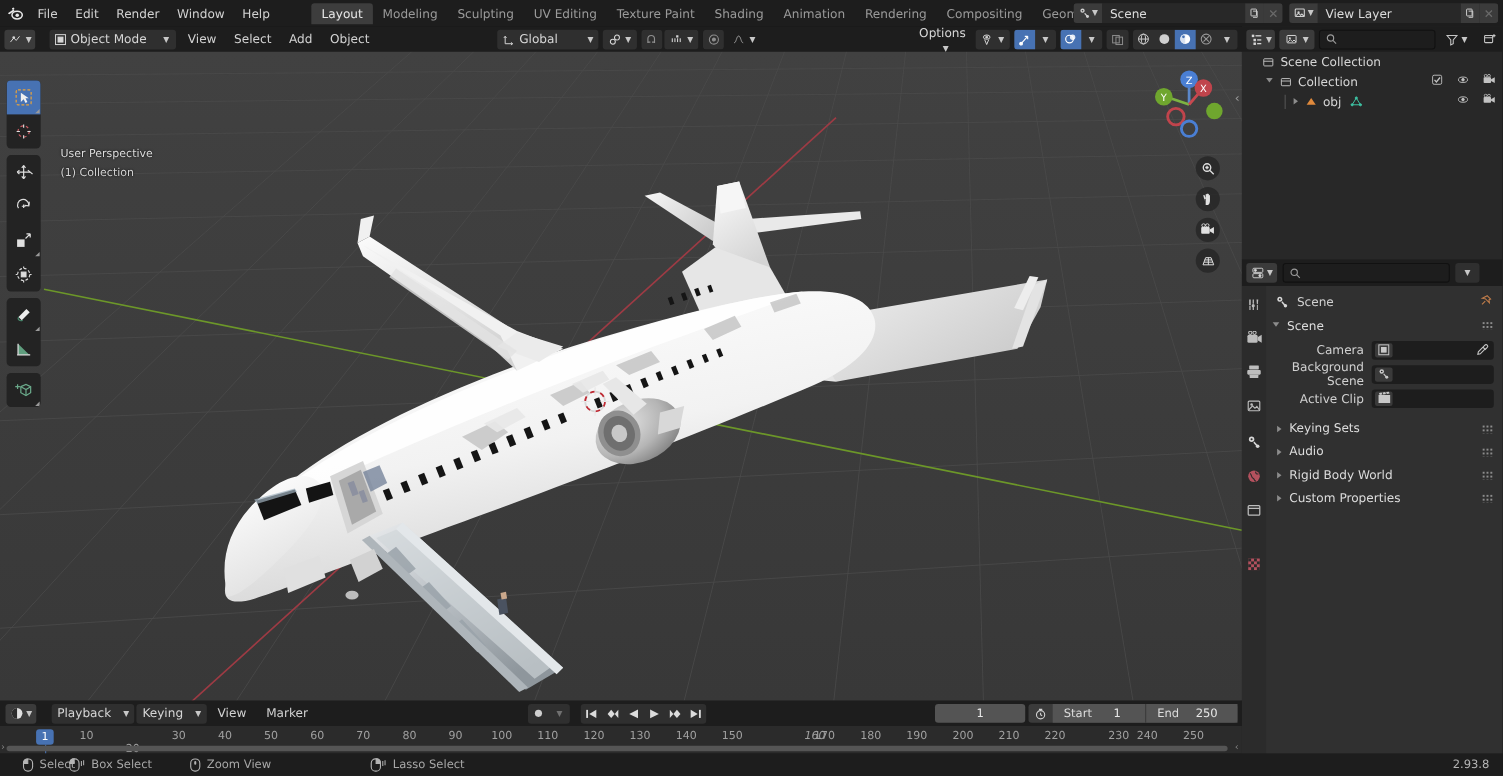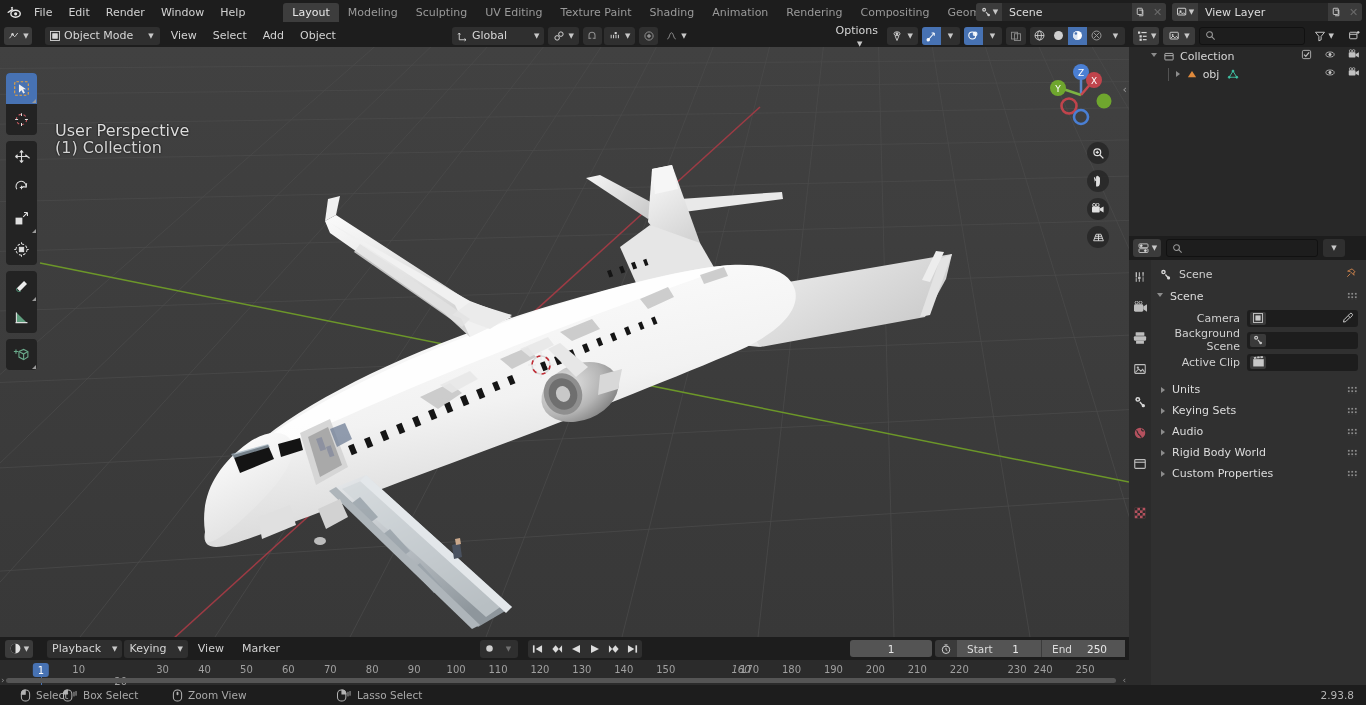--- a/index.html
+++ b/index.html
@@ -54,21 +54,21 @@
   .vsep { width:7px; }
   .editor-type { width:28px; height:18px; background:#3b3b3b; border-radius:3px; display:flex; align-items:center; justify-content:center; gap:2px; }
 
   
   .viewport {
     position:absolute; left:0; top:47px; width:1129px; height:590px;
     background:#3c3c3c; overflow:hidden;
   }
   .vp-canvas { position:absolute; inset:0; }
 
-  .vp-overlay-text { position:absolute; left:55px; top:75px; font-size:16px; color:#dcdcdc;
+  .vp-overlay-text { position:absolute; left:55px; top:85px; font-size:10px; color:#dcdcdc;
      text-shadow:0 0 2px #000; line-height:17px; pointer-events:none;}
   .vp-overlay-text div:nth-child(2){ color:#d4d4d4; }
 
   
   .vp-tools { position:absolute; left:6px; top:26px; width:31px; display:flex; flex-direction:column; }
   .tool-grp { background:#232323; border-radius:4px; overflow:hidden; margin-bottom:6px; }
   .tool-btn { width:31px; height:31px; display:flex; align-items:center; justify-content:center; position:relative;}
   .tool-btn.active { background:#4772b3; }
   .tool-corner { position:absolute; right:1px; bottom:1px; width:0;height:0;
       border-left:4px solid transparent; border-bottom:4px solid #9a9a9a; }
@@ -704,20 +704,31 @@
       <div class="hdr-btn flat">
         <svg width="13" height="13" viewBox="0 0 16 16" fill="none" stroke="#c6c6c6" stroke-width="1.2">
             <rect x="2" y="4" width="9" height="8" rx="1"></rect>
             <path d="M2 6.5h9"></path>
             <path d="M12.5 2.5v3.4M10.8 4.2h3.4" stroke-width="1.4"></path>
           </svg>
       </div>
     </div>
     <div id="outliner-rows">
         <div class="out-row">
+          <span style="display:inline-block;width:8px;"></span>
+          <span style="display:inline-block;width:10px;"></span>
+          <span style="display:flex;align-items:center;margin-right:5px;">
+            <svg width="12" height="11" viewBox="0 0 16 16" fill="none" stroke="#c8c8c8" stroke-width="1.2">
+              <rect x="2" y="3.5" width="12" height="9.5" rx="1"></rect>
+              <path d="M2 6.8h12"></path>
+            </svg>
+          </span>
+          <span>Scene Collection</span>
+        </div>
+        <div class="out-row">
           <span style="display:inline-block;width:22px;"></span>
           <span class="tri down" style="margin-right:6px;"></span>
           <span style="display:flex;align-items:center;margin-right:5px;">
             <svg width="12" height="11" viewBox="0 0 16 16" fill="none" stroke="#c8c8c8" stroke-width="1.2">
               <rect x="2" y="3.5" width="12" height="9.5" rx="1"></rect>
               <path d="M2 6.8h12"></path>
             </svg>
           </span>
           <span>Collection</span>
           <span class="rt">
@@ -929,25 +940,20 @@
                   <path d="M6 0.5 L9 0 L9.8 2.2 L6.8 2.8 Z"></path>
                   <path d="M10 0.2 L13 -0.4 L13.8 1.8 L10.8 2.4 Z"></path>
                 </svg>
               </span>
               <span></span>
             </div>
           </div>
         </div>
       <div style="height:6px;"></div>
       <div id="prop-sections">
-          <div class="sub-row">
-            <span class="tri"></span>
-            <span>Units</span>
-            <span class="grip"></span>
-          </div>
           <div class="sub-row">
             <span class="tri"></span>
             <span>Keying Sets</span>
             <span class="grip"></span>
           </div>
           <div class="sub-row">
             <span class="tri"></span>
             <span>Audio</span>
             <span class="grip"></span>
           </div>

